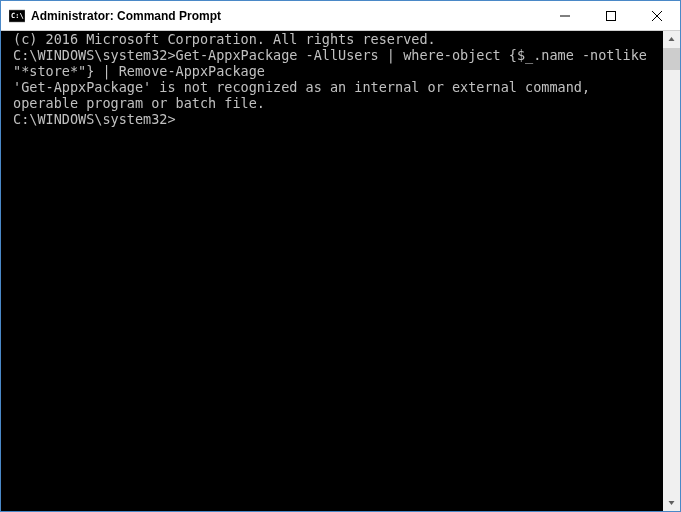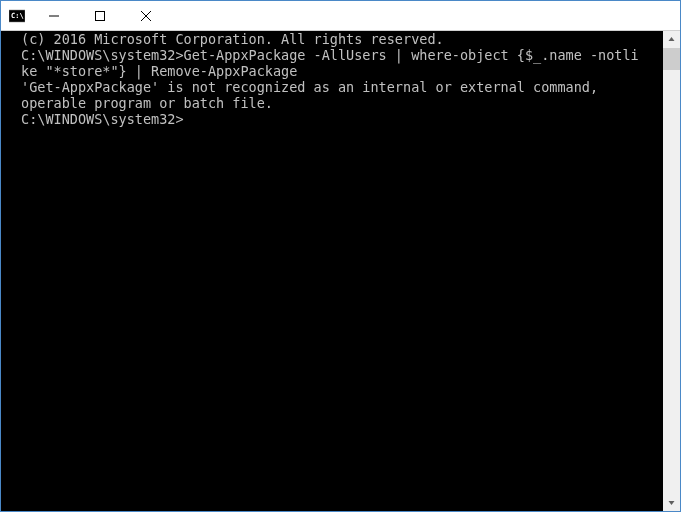--- a/index.html
+++ b/index.html
@@ -68,21 +68,21 @@
       background: #000000;
       overflow: hidden;
     }
     .terminal {
       flex: 1;
       background: #000000;
       color: #c0c0c0;
       font-family: Consolas, "Lucida Console", monospace;
       font-size: 13.5px;
       line-height: 16px;
-      padding: 0 20px;
+      padding: 0 12px;
       white-space: pre-wrap;
       word-break: break-all;
       overflow: hidden;
     }
     .scrollbar {
       width: 17px;
       background: #f0f0f0;
       display: flex;
       flex-direction: column;
       flex-shrink: 0;
@@ -121,20 +121,21 @@
 <body>
 
 <div class="window">
   <div class="titlebar">
     <div class="titlebar-icon">
       <svg viewBox="0 0 16 16">
         <rect x="0" y="2" width="16" height="12" fill="#000000" stroke="#808080" stroke-width="0.5"></rect>
         <text x="2" y="10" font-family="monospace" font-size="7" fill="#ffffff" font-weight="bold">C:\</text>
       </svg>
     </div>
+    <div class="titlebar-title">Administrator: Command Prompt</div>
     <div class="window-controls">
       <div class="window-control">
         <svg viewBox="0 0 10 10">
             <line x1="0" y1="5" x2="10" y2="5" stroke="#000000" stroke-width="1"></line>
           </svg>
       </div>
       <div class="window-control">
         <svg viewBox="0 0 10 10">
             <rect x="0.5" y="0.5" width="9" height="9" fill="none" stroke="#000000" stroke-width="1"></rect>
           </svg>

